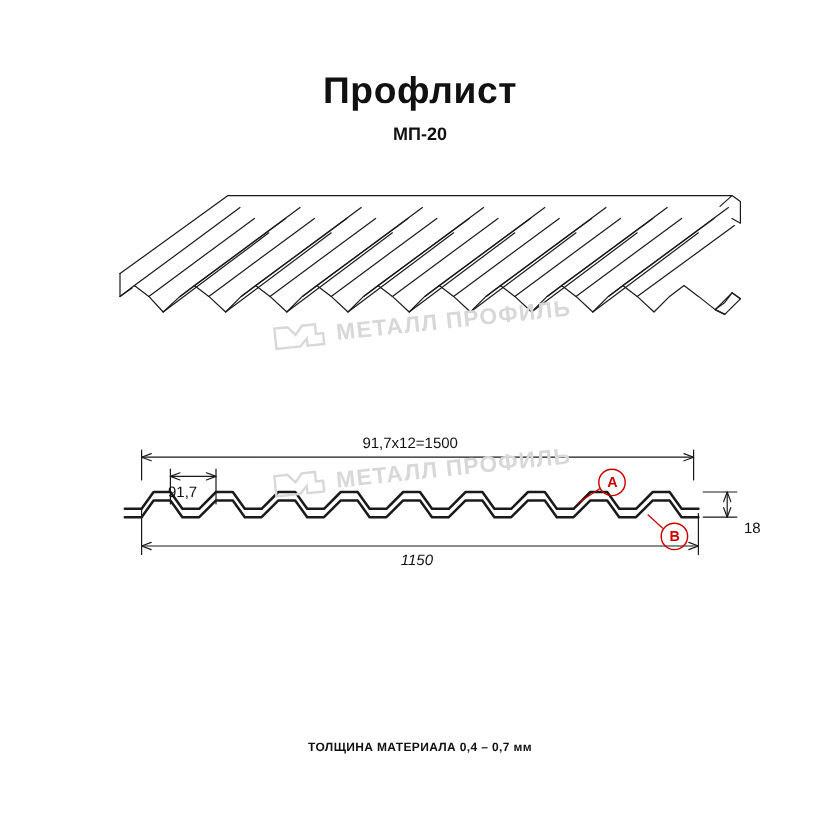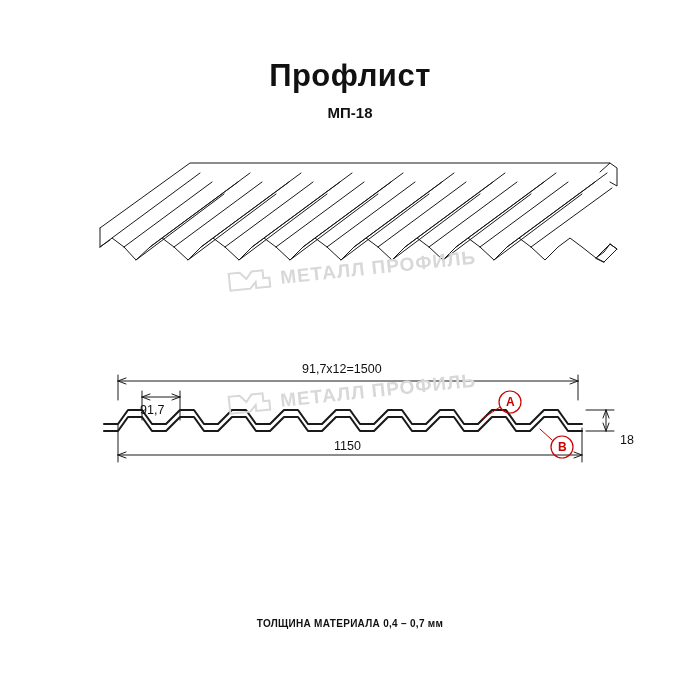--- a/index.html
+++ b/index.html
@@ -90,21 +90,21 @@
     color: #cc0000;
     white-space: nowrap;
   }
 </style>
 </head>
 <body>
 
 <div class="page">
 
   <div class="title">Профлист</div>
-  <div class="subtitle">МП-18</div>
+  <div class="subtitle">МП-20</div>
 
   <svg class="art" viewBox="0 0 700 700">
     <g fill="none" stroke="#1a1a1a" stroke-width="1" stroke-linejoin="round" stroke-linecap="round">
 
       <path d="M100,228 L190,163 L610,163 L600,172" stroke="#1a1a1a"></path>
 
       <path d="M610,163 L617,168 L617,186 L610,182"></path>
 
       <path d="M100,228 L100,247"></path>
       <path d="M100,247 L110,240"></path>
@@ -212,21 +212,21 @@
       <path d="M482,419 L500,407" stroke="#cc0000"></path>
       <path d="M540,429 L552,440" stroke="#cc0000"></path>
     </g>
 
     <circle cx="510" cy="402" r="11" fill="none" stroke="#cc0000" stroke-width="1.2"></circle>
     <circle cx="562" cy="447" r="11" fill="none" stroke="#cc0000" stroke-width="1.2"></circle>
   </svg>
 
   <div class="dim-label" style="top:362px; left:302px;">91,7х12=1500</div>
   <div class="dim-label" style="top:383px; left:140px;margin-top:20px;">91,7</div>
-  <div class="dim-label" style="top:439px; left:334px;">1150</div>
+  <div class="dim-label" style="top:460px; left:334px;font-style:italic;">1150</div>
   <div class="dim-label" style="top:433px; left:620px;">18</div>
 
   <div class="bubble-label" style="top:395px; left:506px;">A</div>
   <div class="bubble-label" style="top:440px; left:558px;">B</div>
 
   <div class="wm wm1">
     <span class="wm-logo">
       <svg width="46" height="26" viewBox="0 0 46 26" fill="none" stroke="#d8d8d8" stroke-width="2">
         <path d="M3,23 L3,6 L14,6 L20,13 L26,6 L37,6 L37,14 L43,14 L43,23 L29,23 L29,17 L23,23 L3,23 Z"></path>
       </svg>

